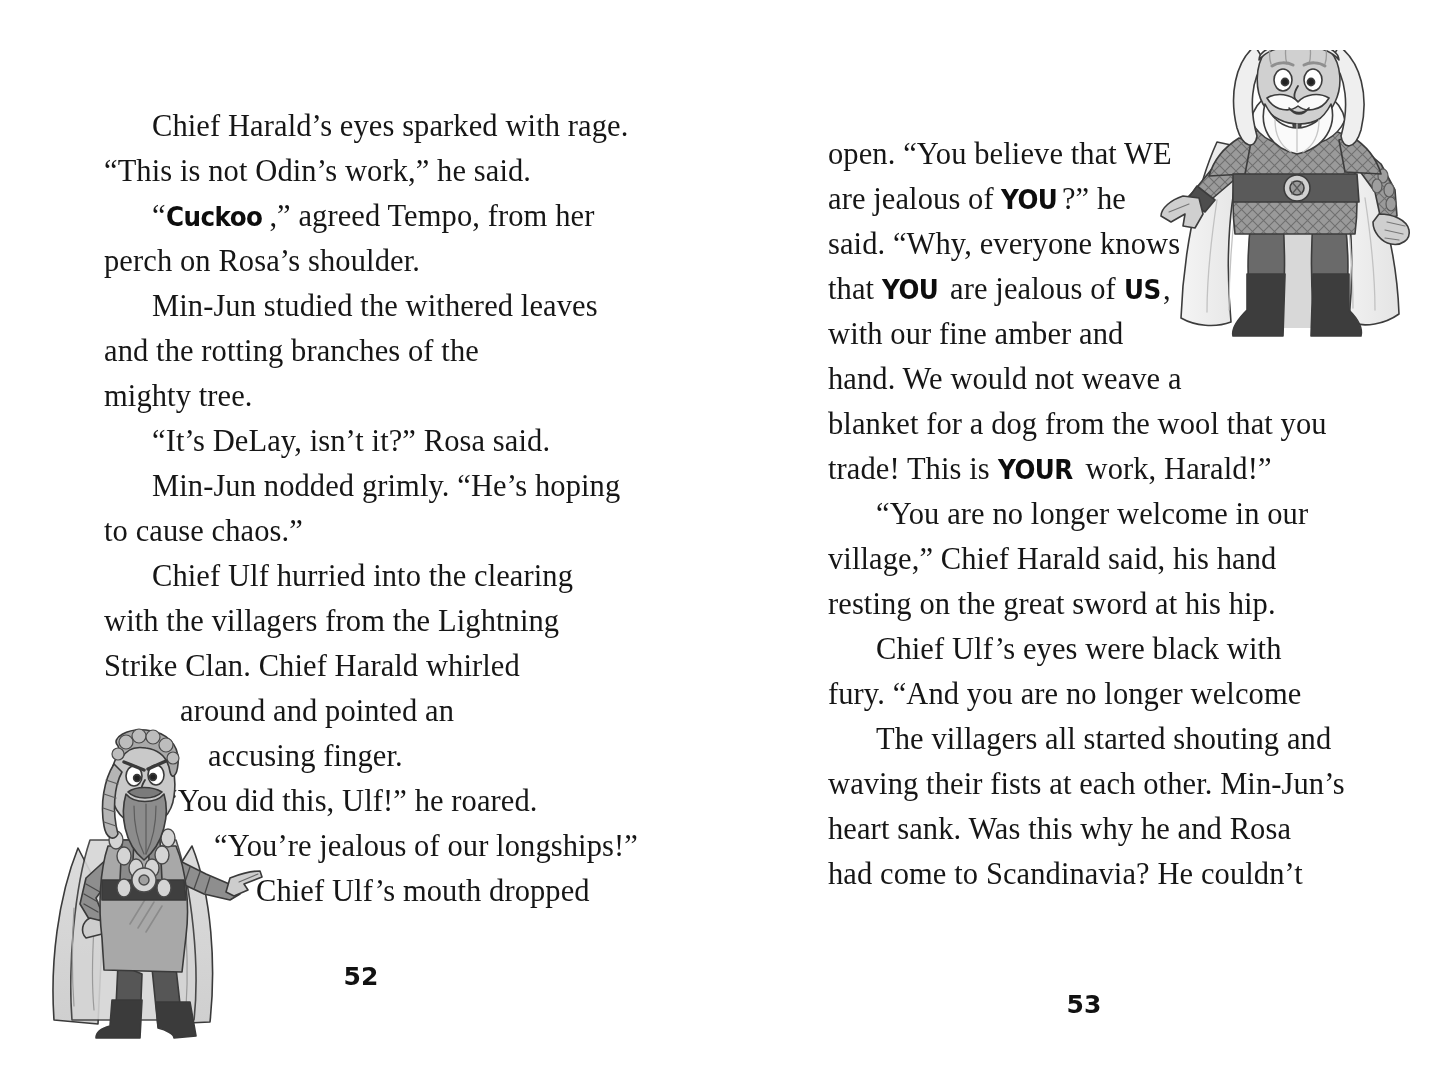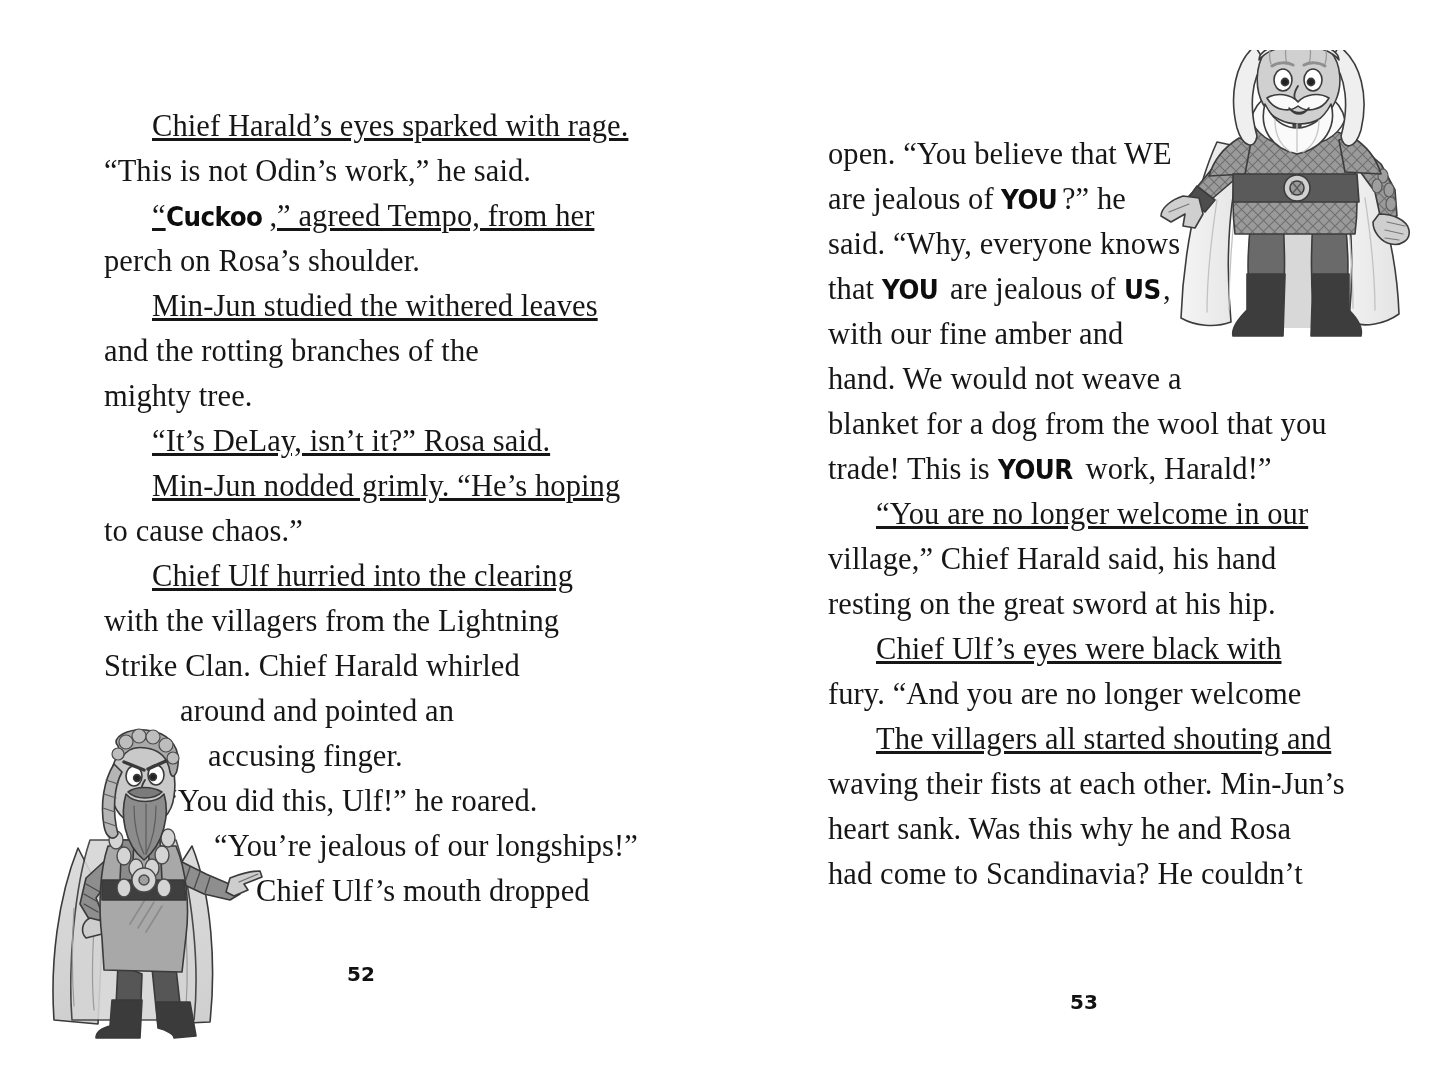--- a/index.html
+++ b/index.html
@@ -22,21 +22,21 @@
   
   .textblock{
     position:absolute;
     font-size:30.5px;
     line-height:45px;
     letter-spacing:.1px;
     color:#161616;
     white-space:nowrap;
   }
   .line{height:45px;white-space:pre;}
-  .indent{padding-left:48px;text-decoration:underline;}
+  .indent{padding-left:48px;}
 
   
   .in-1{padding-left:76px;}
   .in-2{padding-left:104px;}
   .in-3{padding-left:60px;}
   .in-4{padding-left:110px;}
   .in-5{padding-left:152px;}
 
   
   .shout{
@@ -50,21 +50,21 @@
     transform-origin:left center;
   }
 
   
   .folio{
     position:absolute;
     width:100%;
     text-align:center;
     font-family:"DejaVu Sans", sans-serif;
     font-weight:700;
-    font-size:20px;
+    font-size:25px;
     color:#111;
     letter-spacing:0px;
   }
 
   
   .illo{position:absolute;}
   .illo svg{display:block;}
 </style>
 </head>
 <body>

